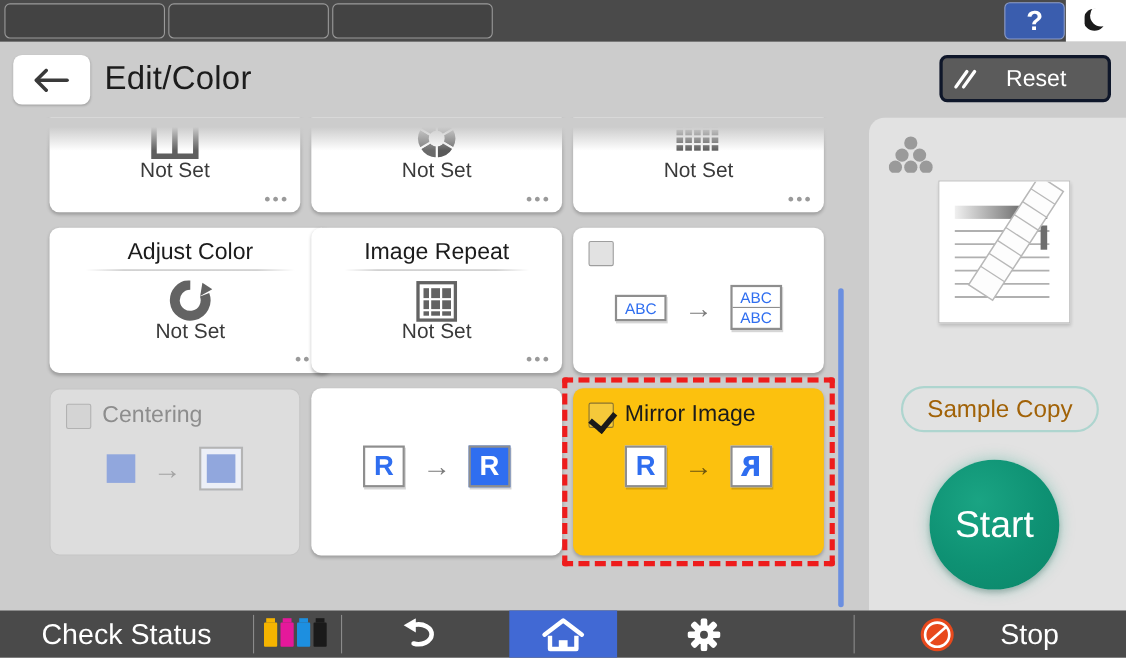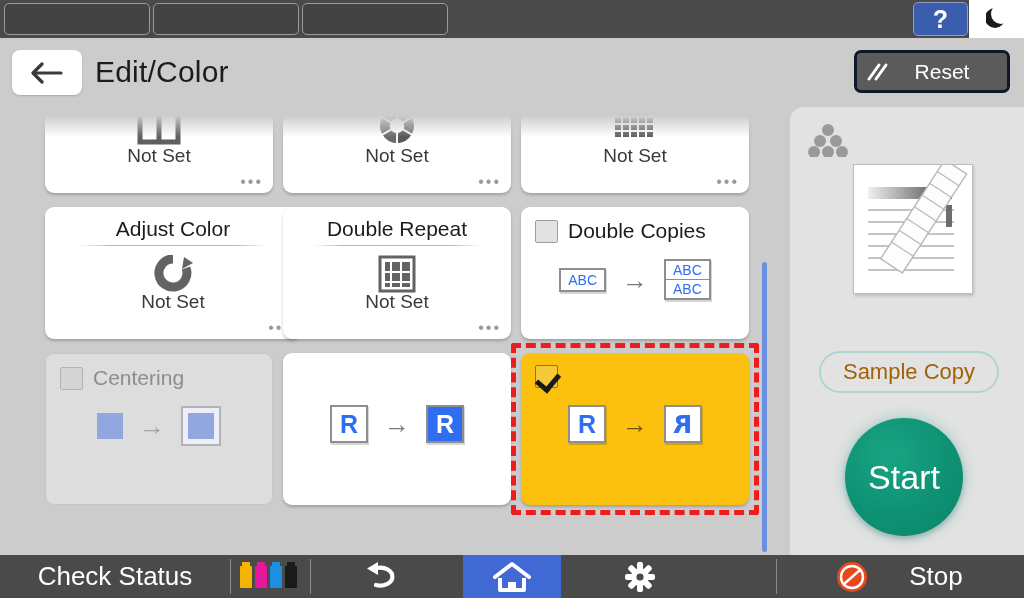--- a/index.html
+++ b/index.html
@@ -347,21 +347,21 @@
         <svg width="40" height="38" viewBox="0 0 40 38">
           <path d="M20 4 a14 14 0 1 0 13 9" fill="none" stroke="#636363" stroke-width="9"></path>
           <polygon points="31,2 40,8 29,14" fill="#636363"></polygon>
         </svg>
       </div>
       <div class="status">Not Set</div>
       <div class="dots">•••</div>
     </div>
 
     <div class="card c-mid2">
-      <div class="cap underline">Double Repeat</div>
+      <div class="cap underline">Image Repeat</div>
       <div class="icon-center" style="top:48px;">
         <svg width="38" height="38" viewBox="0 0 38 38">
           <rect x="2" y="2" width="34" height="34" fill="none" stroke="#636363" stroke-width="3"></rect>
           <g fill="#636363">
             <rect x="7" y="7" width="5" height="9"></rect>
               <rect x="14" y="7" width="8" height="9"></rect>
               <rect x="24" y="7" width="8" height="9"></rect>
             <rect x="7" y="18" width="5" height="8"></rect>
               <rect x="14" y="18" width="8" height="8"></rect>
               <rect x="24" y="18" width="8" height="8"></rect>
@@ -371,21 +371,20 @@
           </g>
         </svg>
       </div>
       <div class="status">Not Set</div>
       <div class="dots">•••</div>
     </div>
 
     <div class="card c-mid3">
       <div class="chk-row">
         <span class="chkbox"></span>
-        <span class="chk-label">Double Copies</span>
       </div>
       <div class="demo">
         <span class="abcbox">ABC</span>
         <span class="arrow-g">→</span>
         <span class="abcstack">
           <div>ABC</div>
           <div>ABC</div>
         </span>
       </div>
     </div>
@@ -408,20 +407,21 @@
       <div class="demo">
         <span class="tile">R</span>
         <span class="arrow-g">→</span>
         <span class="tile inv">R</span>
       </div>
     </div>
 
     <div class="card c-bot3">
       <div class="chk-row">
         <span class="chkbox checked"></span>
+        <span class="chk-label">Mirror Image</span>
       </div>
       <div class="demo">
         <span class="tile">R</span>
         <span class="arrow-brown">→</span>
         <span class="tile mir">
             <span>R</span>
           </span>
       </div>
     </div>
 

